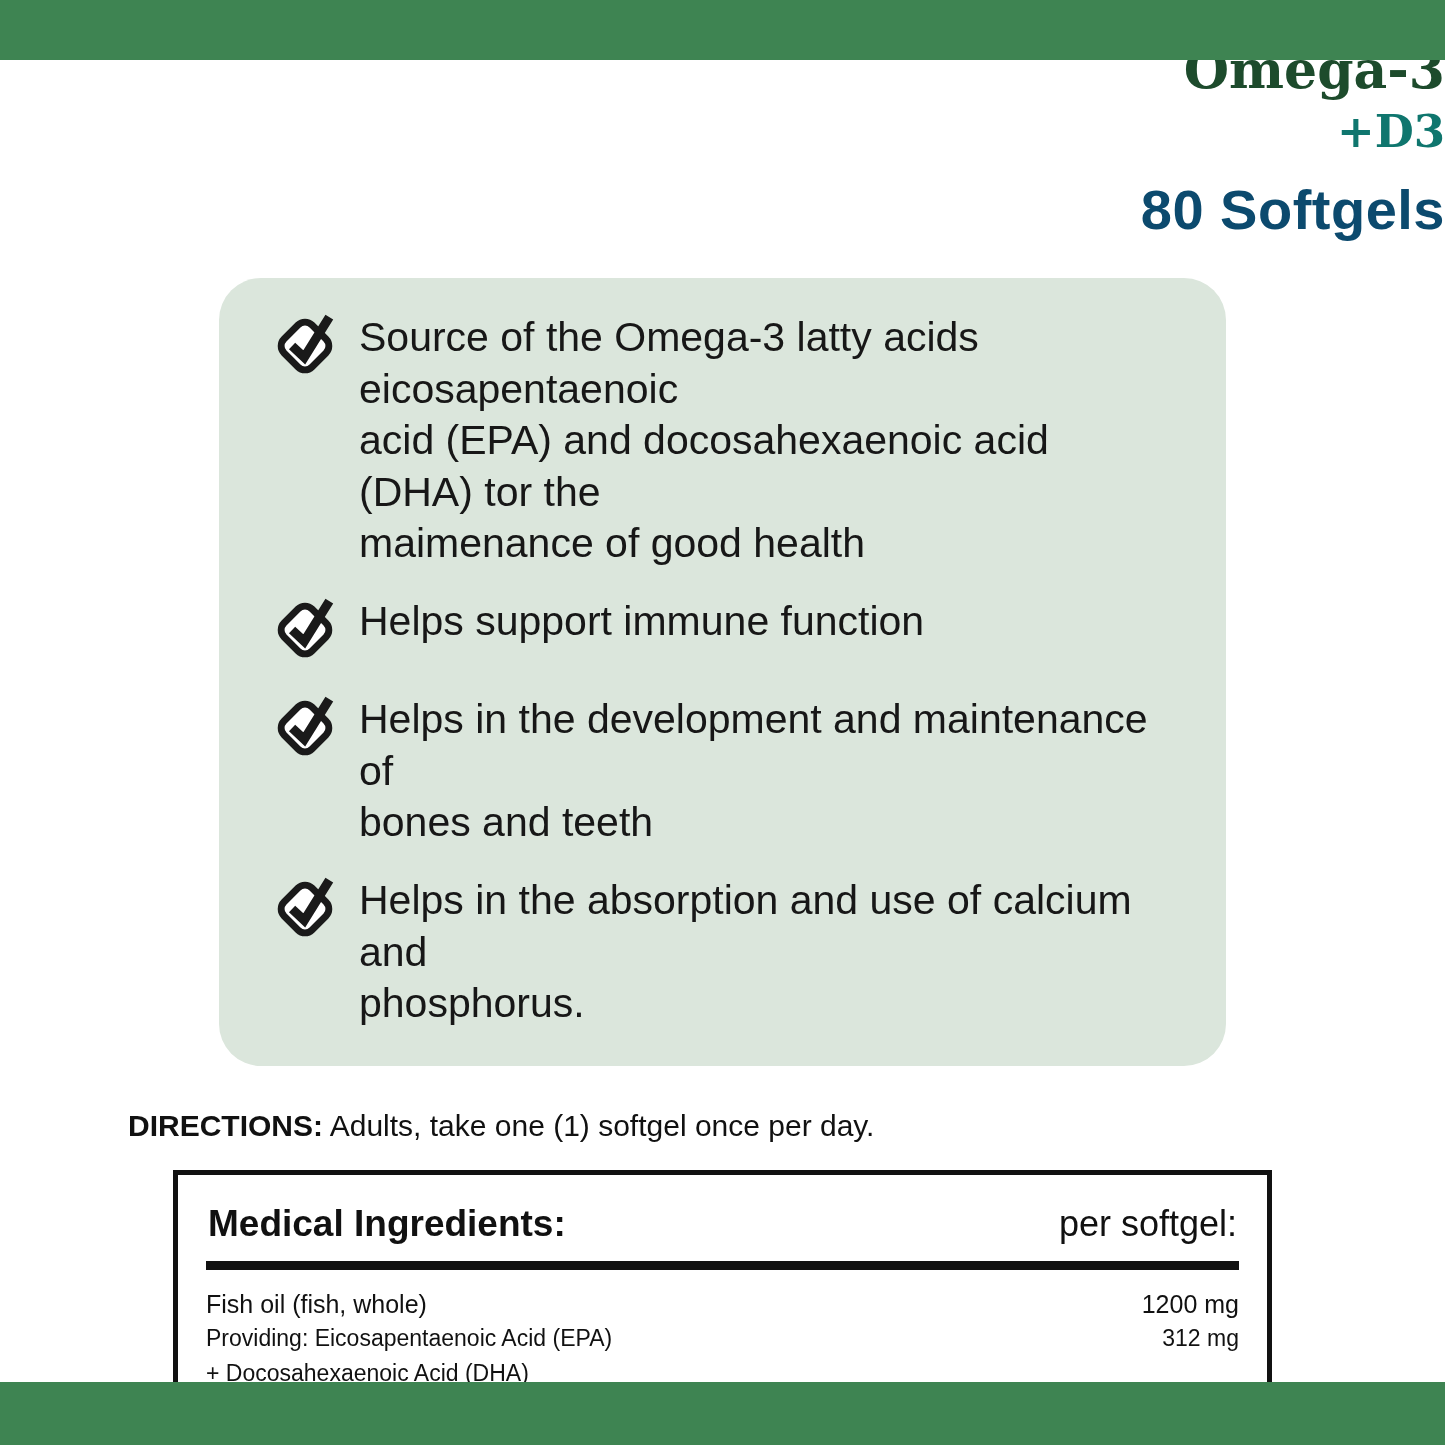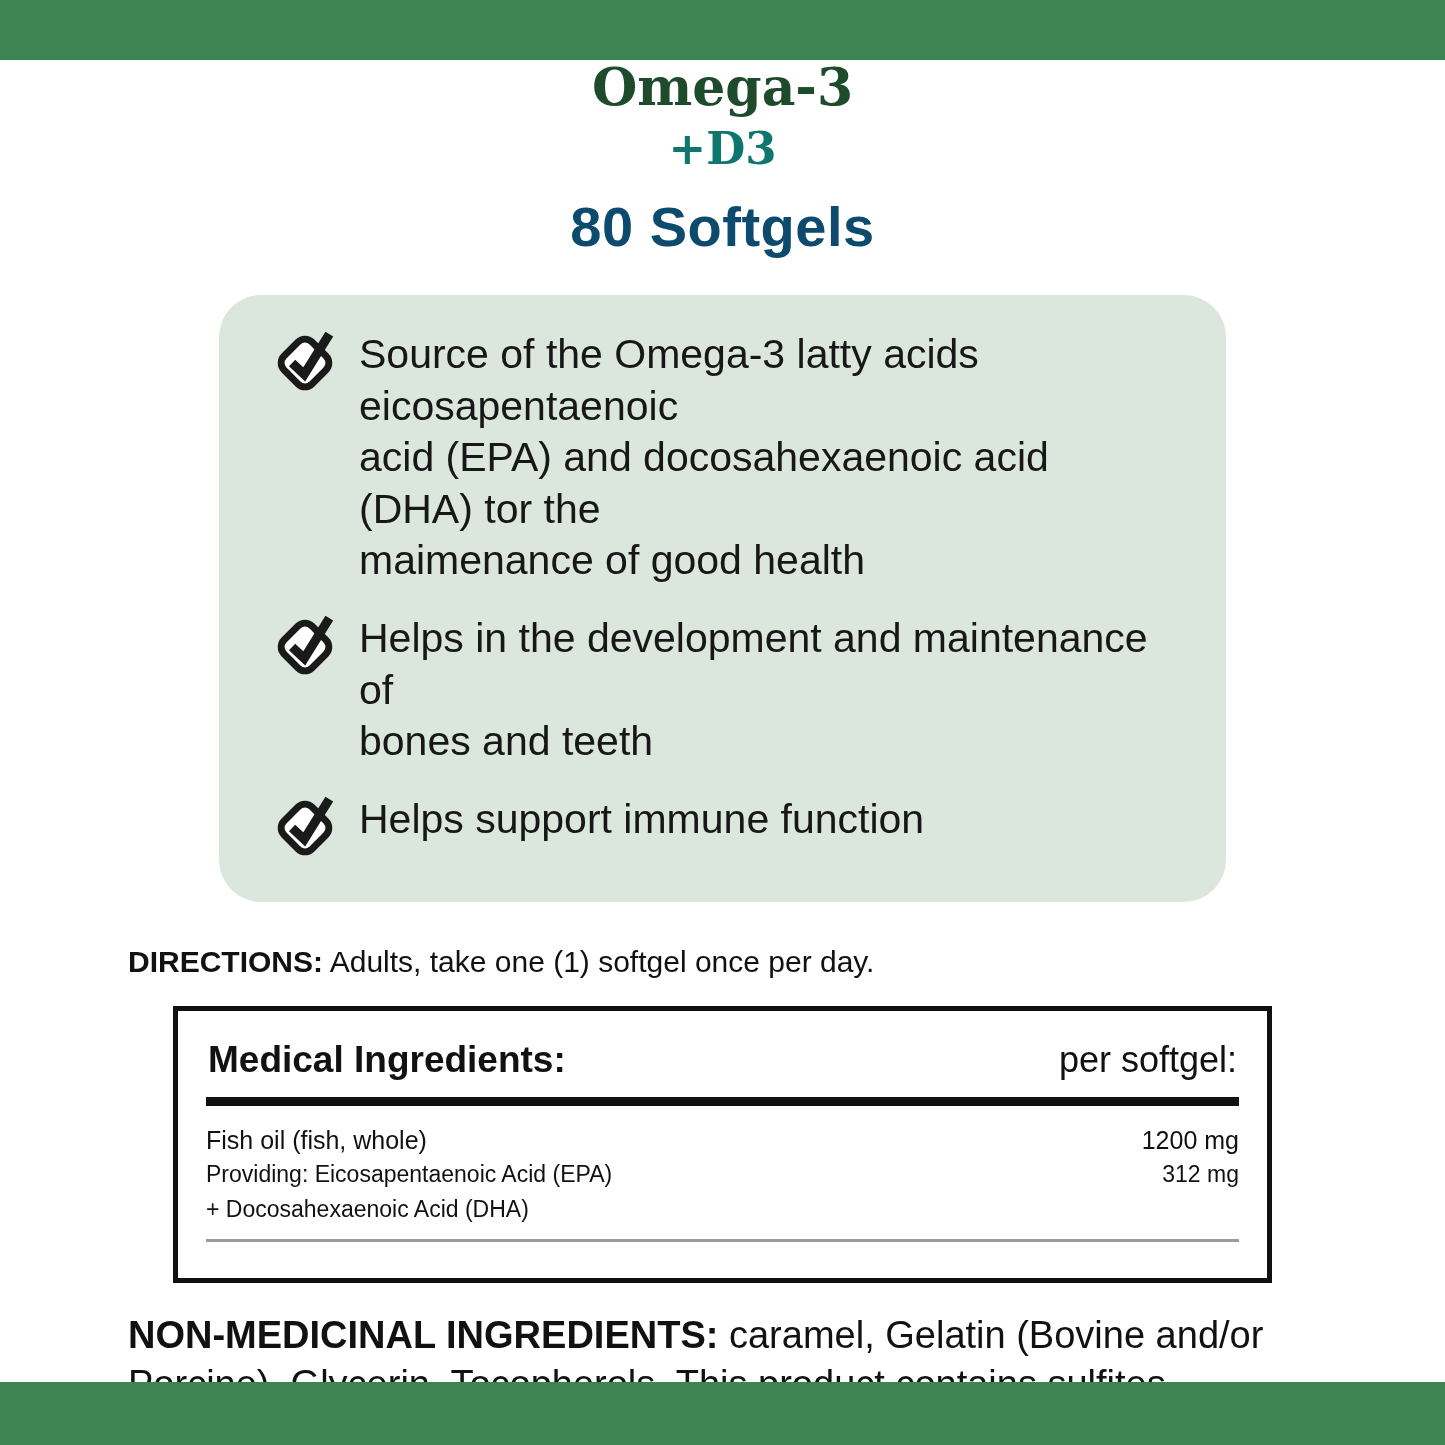--- a/index.html
+++ b/index.html
@@ -19,22 +19,22 @@
   .band {
     position: absolute;
     left: 0;
     width: 100%;
     background: #3e8452;
   }
   .band-top { top: 0; height: 60px; }
   .band-bottom { bottom: 0; height: 63px; }
 
   .brand-block {
-    padding-top: 60px;
-    text-align: center;
+    padding-top: 43px;
+    text-align: right;
   }
   .brand-line1 {
     font-family: "DejaVu Serif", "Liberation Serif", serif;
     font-weight: 700;
     font-size: 52px;
     line-height: 1.05;
     color: #1d4b2c;
   }
   .brand-line2 {
     font-family: "DejaVu Serif", "Liberation Serif", serif;
@@ -165,32 +165,40 @@
       <div class="benefit-text">Source of the Omega-3 latty acids eicosapentaenoic
 acid (EPA) and docosahexaenoic acid (DHA) tor the
 maimenance of good health</div>
     </div>
 
     <div class="benefit-item">
       <svg class="benefit-icon" viewBox="0 0 100 100">
         <rect x="24" y="24" width="52" height="52" rx="13" transform="rotate(45 50 50)" fill="#ffffff" stroke="#1a1a1a" stroke-width="9"></rect>
         <path d="M33 50 L49 65 L82 12" fill="none" stroke="#1a1a1a" stroke-width="12"></path>
       </svg>
+      <div class="benefit-text">Helps support immune function</div>
+    </div>
+
+    <div class="benefit-item">
+      <svg class="benefit-icon" viewBox="0 0 100 100">
+        <rect x="24" y="24" width="52" height="52" rx="13" transform="rotate(45 50 50)" fill="#ffffff" stroke="#1a1a1a" stroke-width="9"></rect>
+        <path d="M33 50 L49 65 L82 12" fill="none" stroke="#1a1a1a" stroke-width="12"></path>
+      </svg>
       <div class="benefit-text">Helps in the development and maintenance of
 bones and teeth</div>
     </div>
 
     <div class="benefit-item">
       <svg class="benefit-icon" viewBox="0 0 100 100">
         <rect x="24" y="24" width="52" height="52" rx="13" transform="rotate(45 50 50)" fill="#ffffff" stroke="#1a1a1a" stroke-width="9"></rect>
         <path d="M33 50 L49 65 L82 12" fill="none" stroke="#1a1a1a" stroke-width="12"></path>
       </svg>
-      <div class="benefit-text">Helps support immune function</div>
-    </div>
-
+      <div class="benefit-text">Helps in the absorption and use of calcium and
+phosphorus.</div>
+    </div>
 
   </div>
 
   <div class="directions-line"><span class="bold-label">DIRECTIONS:</span> <span>Adults, take one (1) softgel once per day.</span></div>
 
   <div class="ingredients-box">
     <div class="ing-header">
       <span class="ing-title">Medical Ingredients:</span>
       <span class="ing-unit">per softgel:</span>
     </div>

